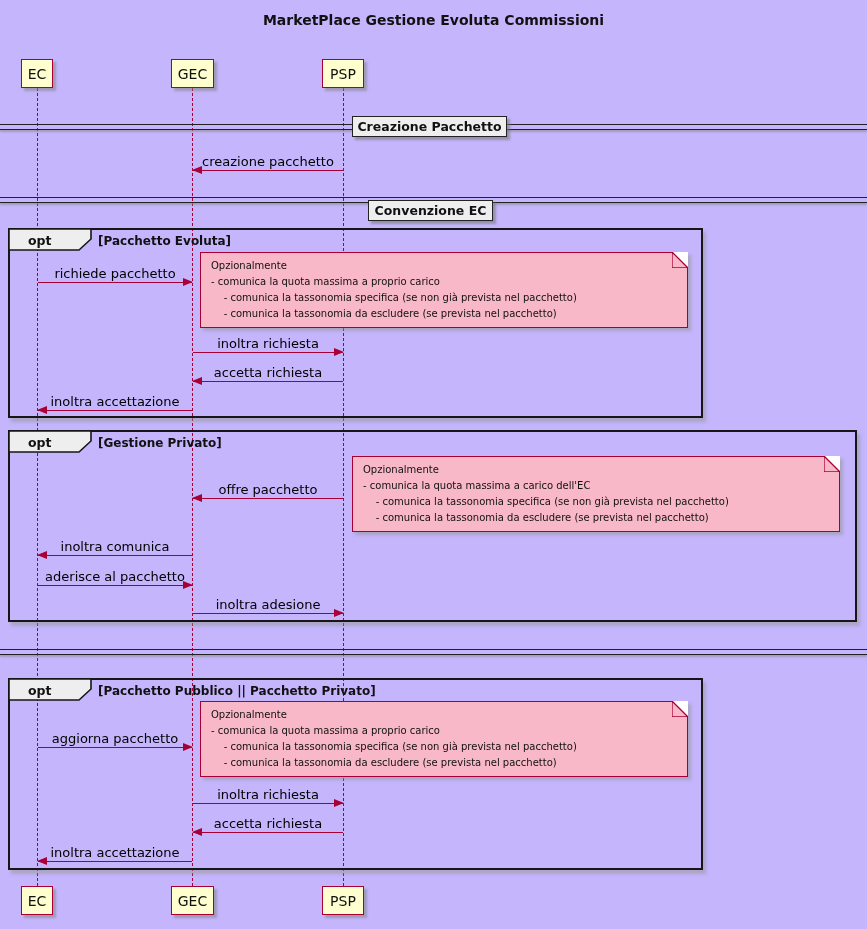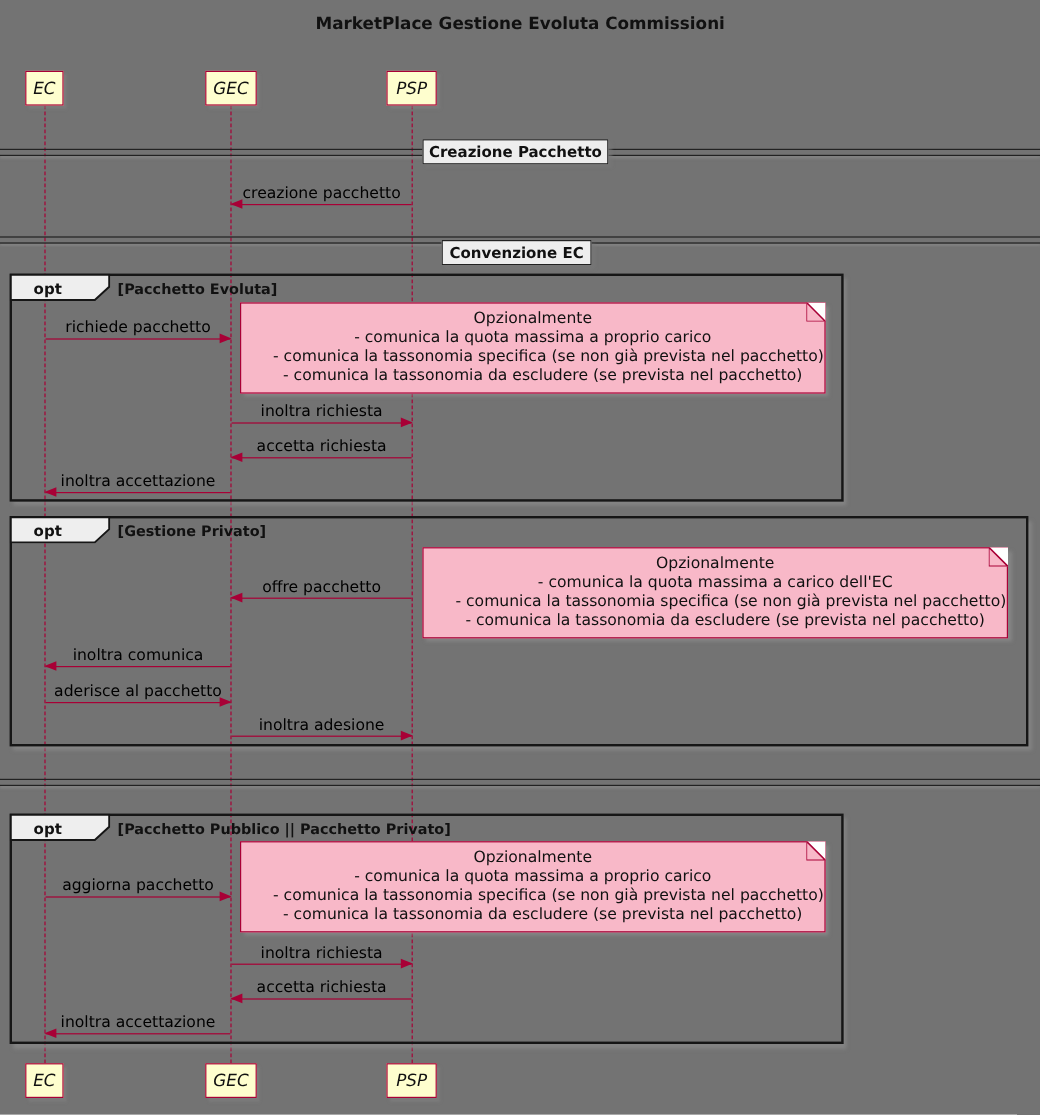--- a/index.html
+++ b/index.html
@@ -4,34 +4,34 @@
 <style>
   :root{
     --accent:#A80036;
     --pfill:#FEFECE;
     --nfill:#F8B8C8;
     --gfill:#EEEEEE;
     --ink:#111111;
   }
   html,body{margin:0;padding:0;background:#ffffff;}
   #canvas{
-    position:relative;width:867px;height:929px;background:#737373;overflow:hidden;
+    position:relative;width:867px;height:929px;background:#c4b5fd;overflow:hidden;
     font-family:"DejaVu Sans","Liberation Sans",sans-serif;color:var(--ink);
   }
   .abs{position:absolute;}
   
   .title{left:0;right:0;top:12px;text-align:center;font-size:14px;font-weight:bold;z-index:7;}
   
   .lifeline{top:88px;height:798px;width:0;border-left:1px dashed var(--accent);z-index:1;}
   
   .pbox{
     height:27px;background:var(--pfill);border:1.6px solid var(--accent);
     box-shadow:3px 3px 2px rgba(130,130,130,.55);
     display:flex;align-items:center;justify-content:center;
-    font-size:14px;z-index:6;font-style:italic;
+    font-size:14px;z-index:6;
   }
   
   .divlines{
     left:0;width:867px;height:4px;
     border-top:1.5px solid #222;border-bottom:1.5px solid #222;
     box-shadow:0 2px 2px rgba(140,140,140,.6);z-index:2;
   }
   .divbox{
     background:var(--gfill);border:1.8px solid #222;
     box-shadow:3px 3px 2px rgba(120,120,120,.6);
@@ -43,21 +43,21 @@
     border:2px solid #161616;background:transparent;
     box-shadow:3px 4px 3px rgba(150,150,150,.5);z-index:3;
   }
   .frag-tab{position:absolute;left:-2px;top:-2px;z-index:4;}
   .frag-op{position:absolute;left:18px;top:3px;font-size:12.5px;font-weight:bold;z-index:5;}
   .frag-guard{position:absolute;left:88px;top:4px;font-size:12px;font-weight:bold;z-index:5;}
   
   .note{
     background:var(--nfill);border:1.4px solid var(--accent);
     box-shadow:3px 3px 3px rgba(150,150,150,.55);
-    padding:5px 10px 5px 10px;z-index:4;font-size:13px;line-height:16px;text-align:center;
+    padding:5px 10px 5px 10px;z-index:4;font-size:10px;line-height:16px;
   }
   .note-line{white-space:pre;}
   .note-fold{position:absolute;top:-1.4px;right:-1.4px;}
   
   .msg{border-top:1.1px solid var(--accent);height:0;z-index:5;}
   .msg-label{
     position:absolute;left:0;right:0;bottom:2px;text-align:center;
     font-size:13px;color:#000;white-space:nowrap;
   }
   .ah{position:absolute;width:0;height:0;top:-5px;}

